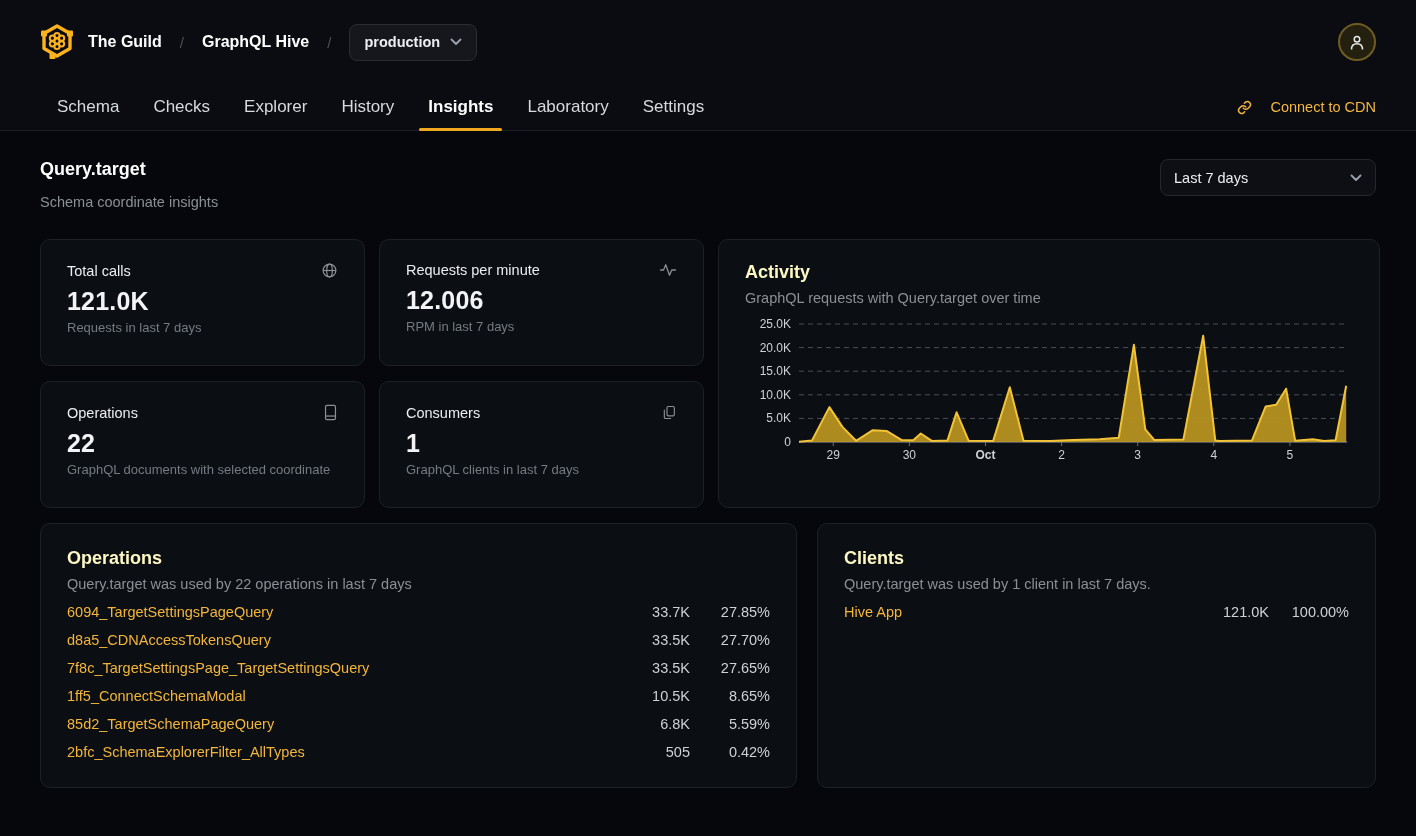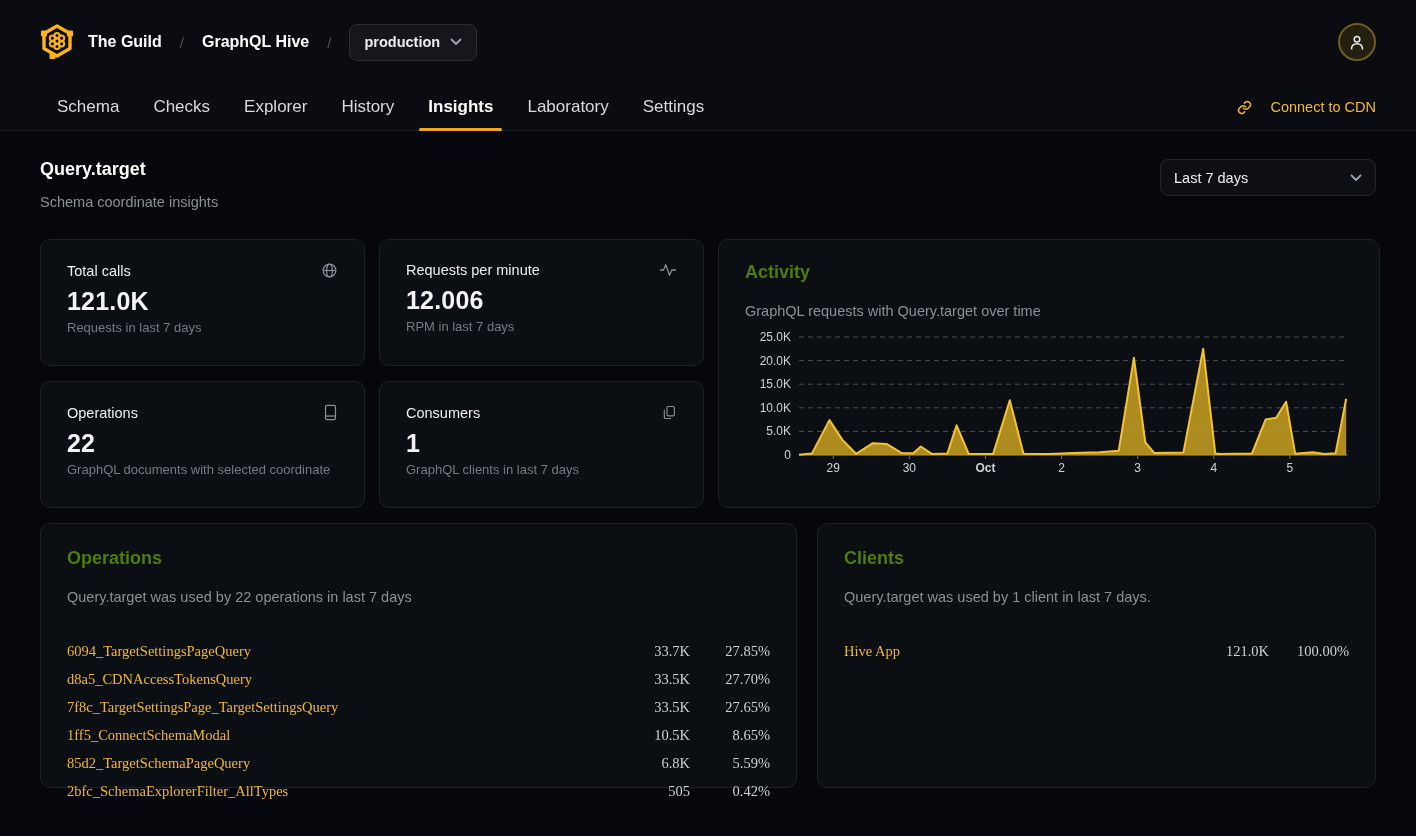--- a/index.html
+++ b/index.html
@@ -63,27 +63,27 @@
   .card {
     background:#0b0e13; border:1px solid #1d2127; border-radius:10px;
   }
   .stat-card { padding:22px 26px; }
   .stat-top { display:flex; align-items:center; justify-content:space-between;gap:16px; }
   .stat-title { font-size:14.5px; color:#eceef1; }
   .stat-icon { color:#8b9097; display:flex; }
   .stat-value { font-size:25px; font-weight:700; color:#f2f3f5; margin-top:8px; letter-spacing:.2px; }
   .stat-caption { font-size:13px; color:#757b83; margin-top:4px; }
   .activity-card { grid-column:3; grid-row:1 / span 2; padding:22px 26px 14px; }
-  .panel-title { font-size:18px; font-weight:700; color:#4d7c0f; }
-  .panel-sub { font-size:14.5px; color:#8b9097; margin-top:20px; }
+  .panel-title { font-size:18px; font-weight:700; color:#fef9c3; }
+  .panel-sub { font-size:14.5px; color:#8b9097; margin-top:7px; }
   .chart-wrap { margin-top:12px; }
   
   .bottom-grid { margin-top:15px; display:grid; grid-template-columns:757px 1fr; gap:20px; }
   .list-panel { padding:24px 26px; height:265px; }
-  .rows { margin-top:32px;font-family:Liberation Serif, serif; }
+  .rows { margin-top:6px; }
   .row { display:flex; align-items:center; height:28px; font-size:14.5px; }
   .row-name { color:#f3b63b; flex:1; cursor:pointer; }
   .row-count { width:72px; text-align:right; color:#cdd1d6; }
   .row-pct { width:80px; text-align:right; color:#cdd1d6; }
   svg { display:block; }
   .chev { color:#9ca3af; display:flex; }
 </style>
 </head>
 <body>
 

